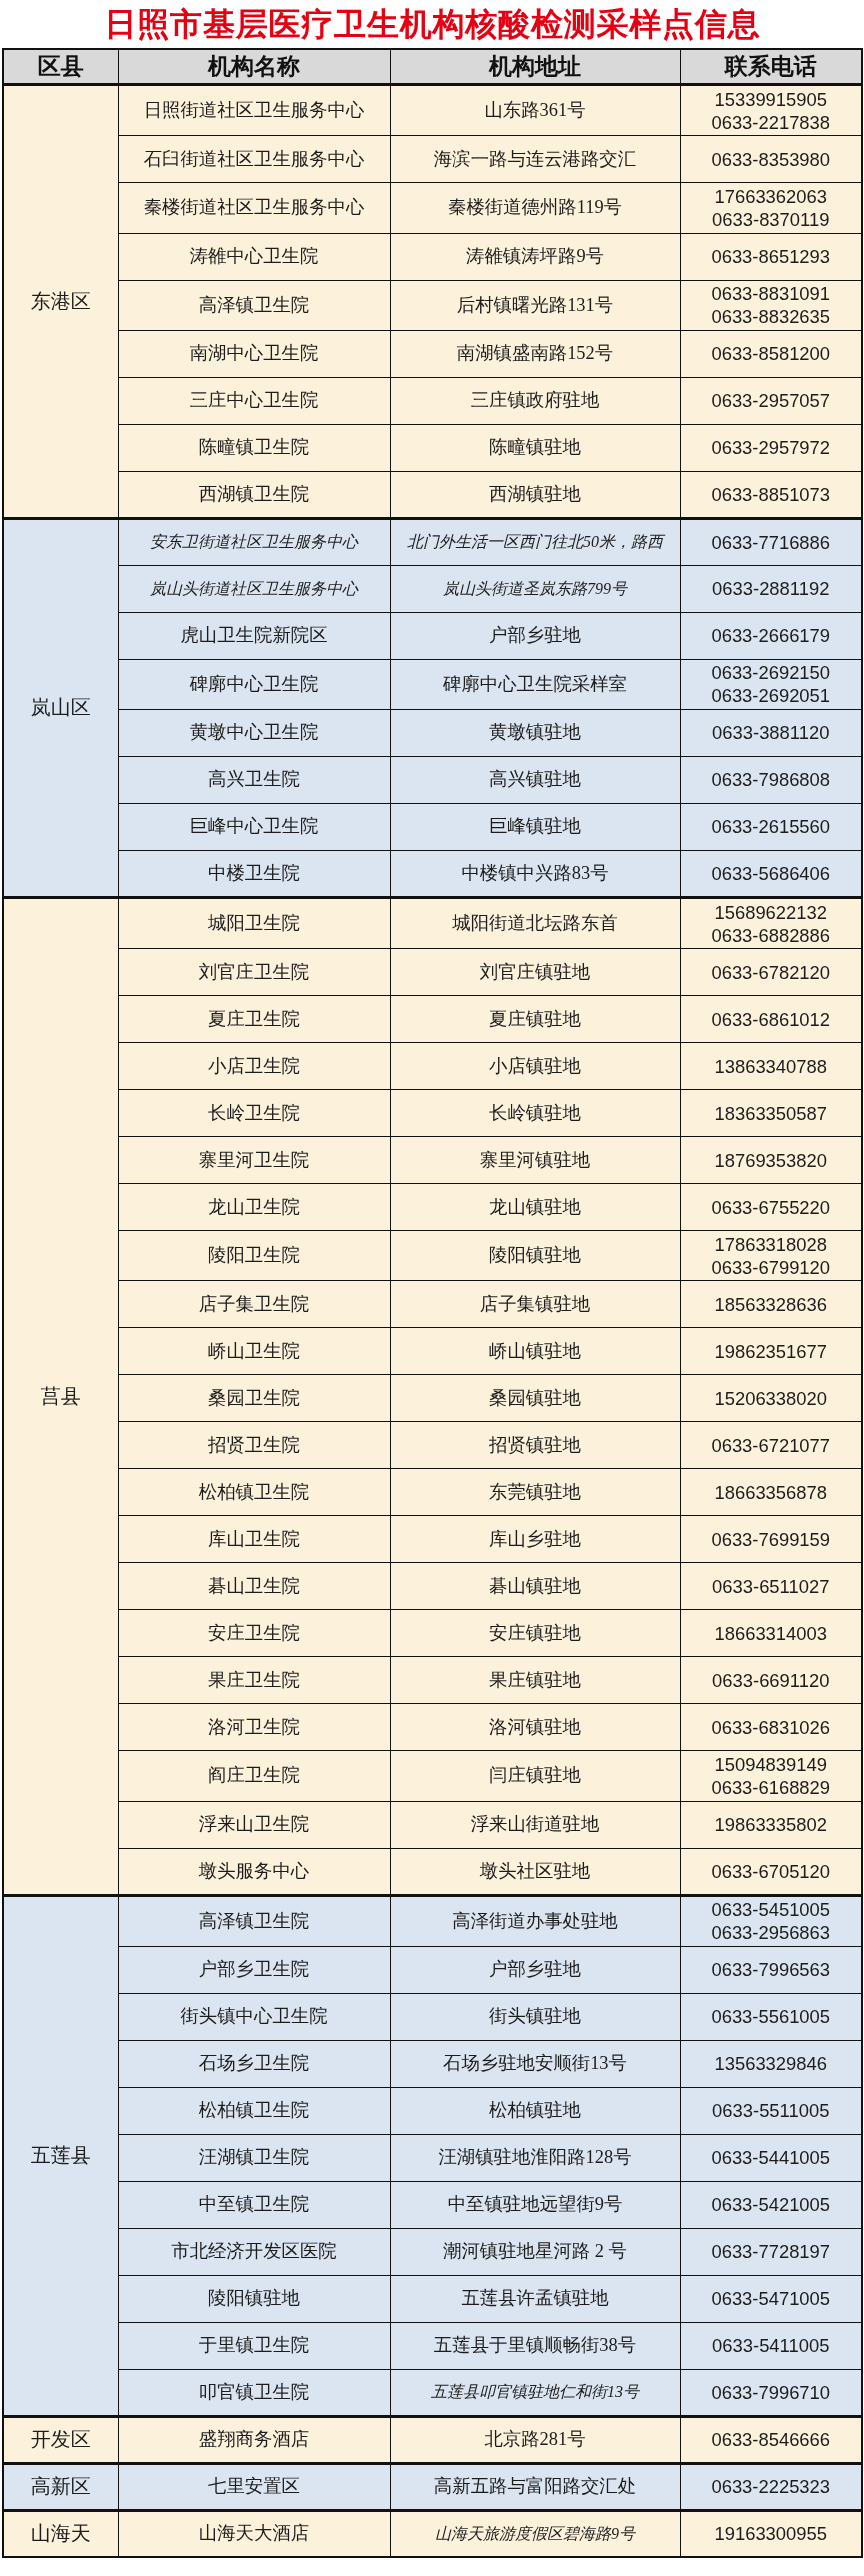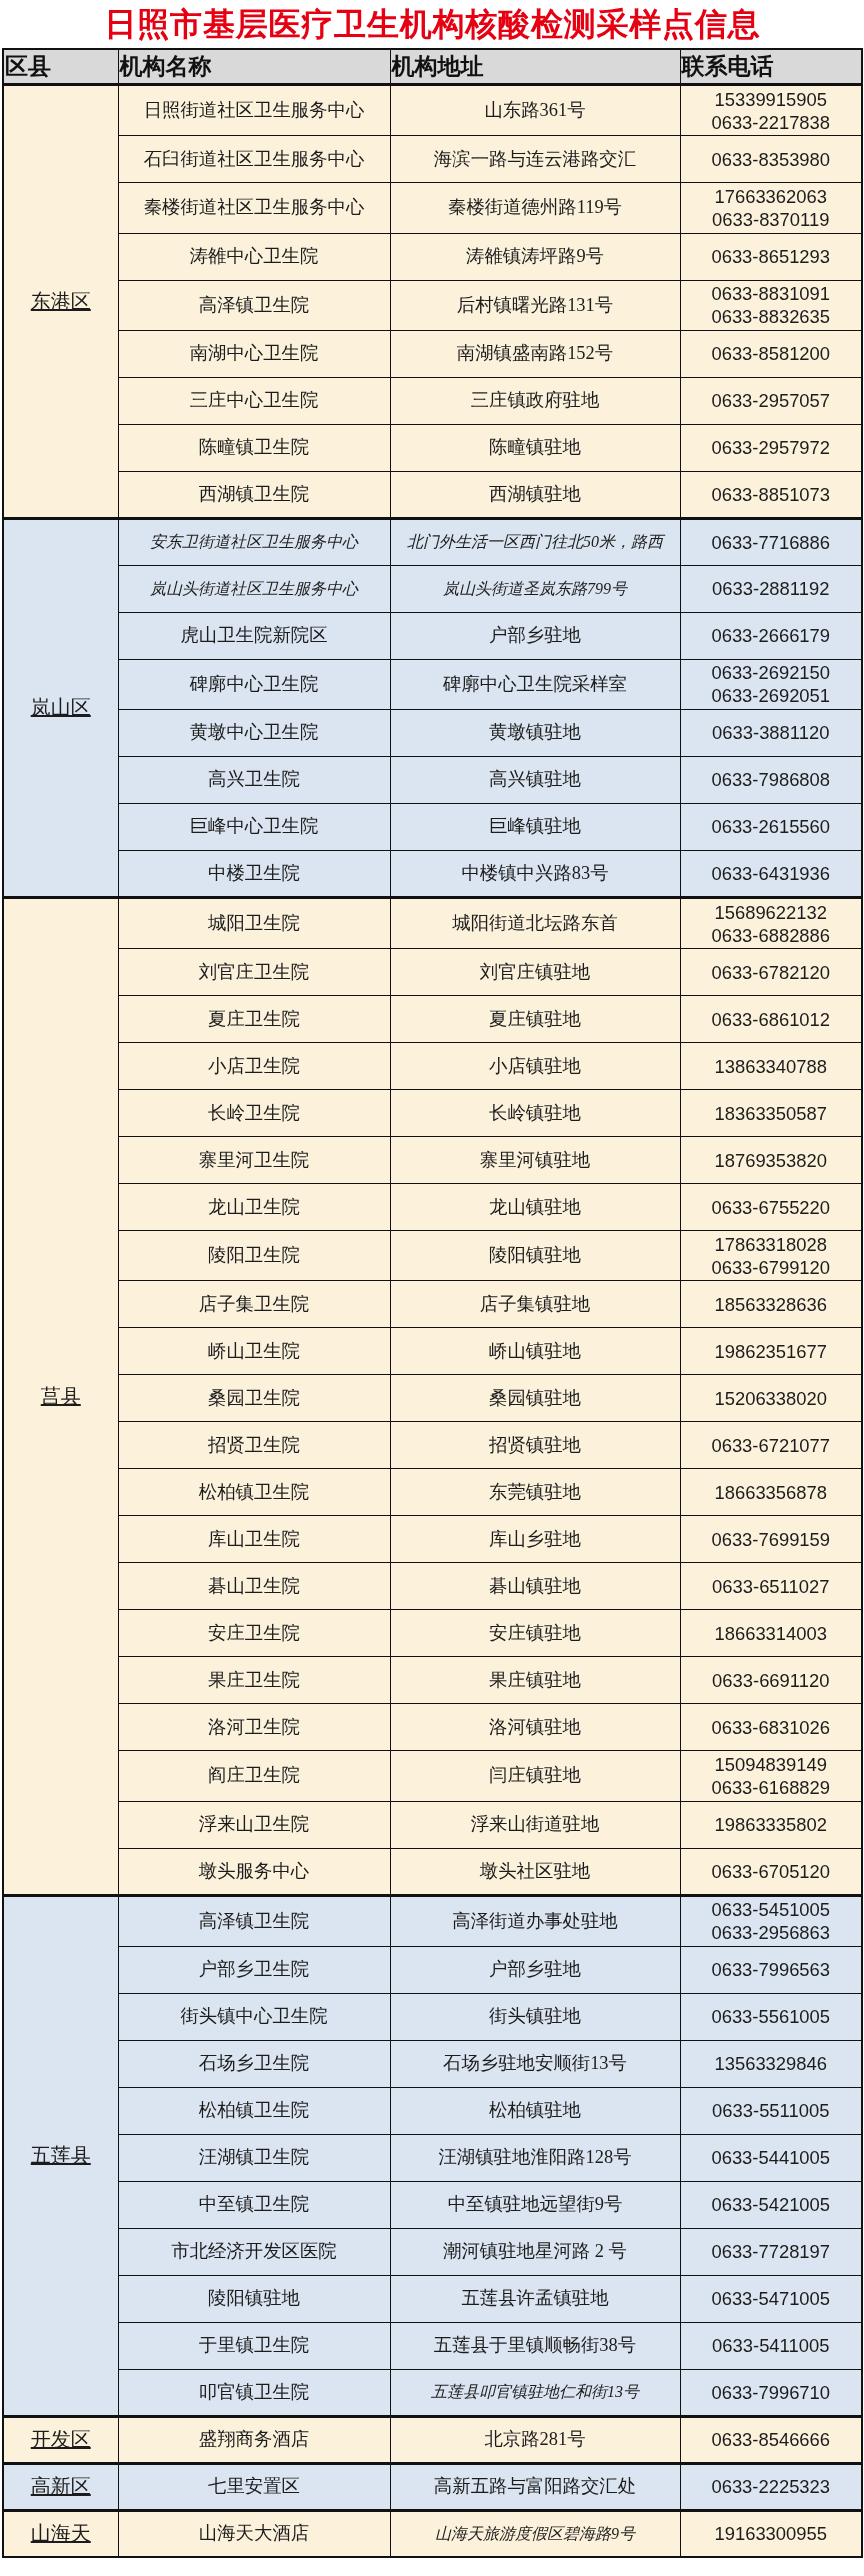--- a/index.html
+++ b/index.html
@@ -36,38 +36,38 @@
   col.c-phone    { width: 182px; }
 
   th {
     font-family: "Liberation Sans", sans-serif;
     background: var(--header-bg, #d9d9d9);
     border: 1.6px solid #111;
     height: 35px;
     font-size: 23px;
     font-weight: bold;
     color: #111;
-    text-align: left;
+    text-align: center;
     vertical-align: middle;
   }
   tbody tr { height: 47px; }
   td {
     border: 1.6px solid #111;
     text-align: center;
     vertical-align: middle;
     font-size: 18.4px;
     color: #1c1c1c;
     padding: 1.6px 4.8px;
     overflow: hidden;
     line-height: 1.25;
   }
   tr.group-start td { border-top: 3.2px solid #111; }
   tr.cream td { background: var(--cream, #fcf2dc); }
   tr.blue  td { background: var(--blue, #dbe5f1); }
-  td.district { font-size: 20px; text-decoration: underline; }
+  td.district { font-size: 20px; }
   td.small { font-size: 16px; font-style: italic; }
   td.phone { font-family: Liberation Sans, sans-serif; }
   td.phone div { white-space: nowrap; }
 
   .watermark {
     display: flex;
     justify-content: flex-end;
     align-items: center;
     gap: 6.4px;
     padding: 7.2px 21px 0 0;
@@ -215,21 +215,21 @@
           <td class="name">巨峰中心卫生院</td>
           <td class="addr">巨峰镇驻地</td>
           <td class="phone">
             <div>0633-2615560</div>
           </td>
         </tr>
         <tr class="blue">
           <td class="name">中楼卫生院</td>
           <td class="addr">中楼镇中兴路83号</td>
           <td class="phone">
-            <div>0633-6431936</div>
+            <div>0633-5686406</div>
           </td>
         </tr>
         <tr class="cream group-start">
           <td class="district" rowspan="21">莒县</td>
           <td class="name">城阳卫生院</td>
           <td class="addr">城阳街道北坛路东首</td>
           <td class="phone">
             <div>15689622132</div>
             <div>0633-6882886</div>
           </td>

